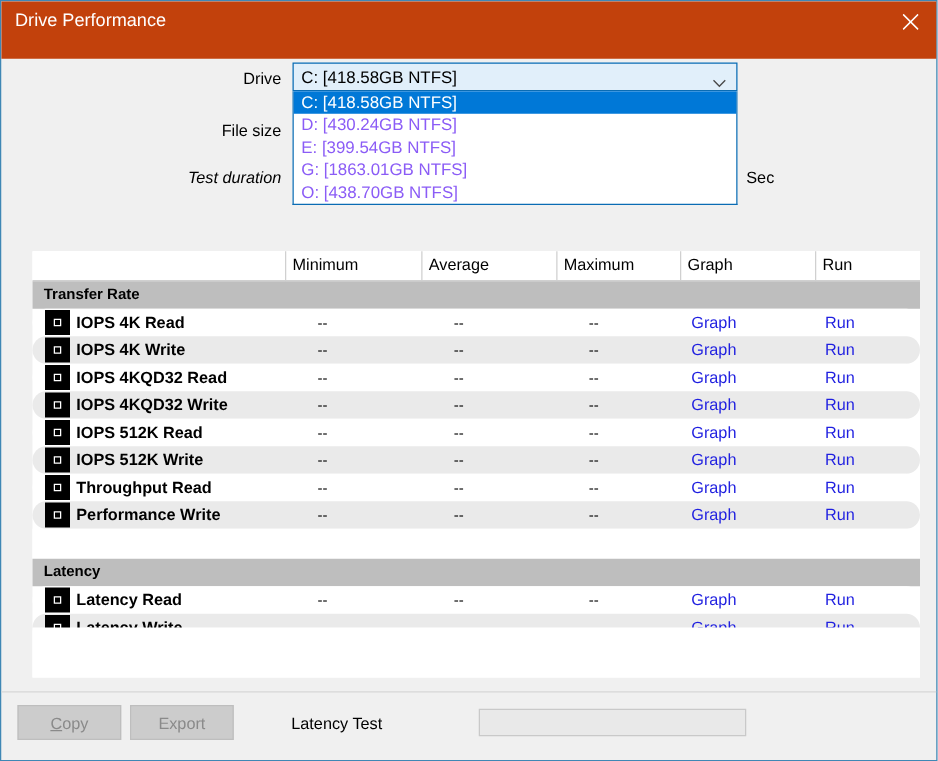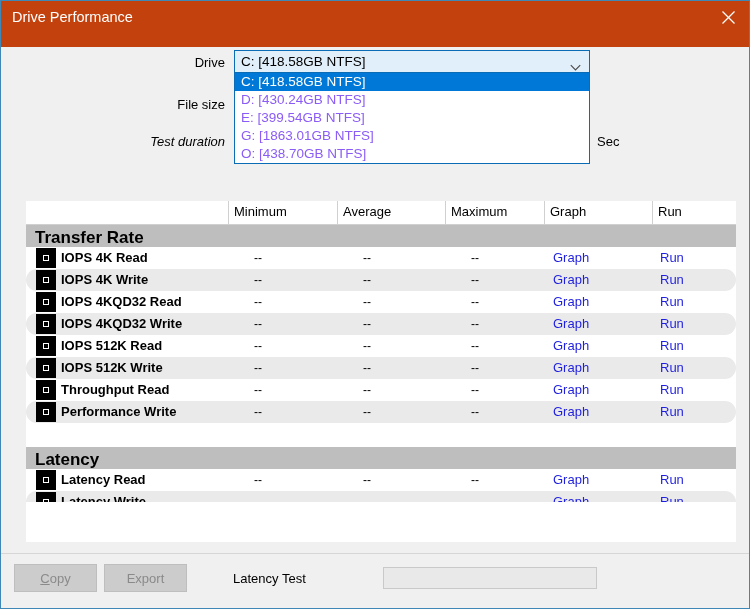--- a/index.html
+++ b/index.html
@@ -186,21 +186,21 @@
   }
 
   
   .section-row {
     height: 22px;
     background: #bebebe;
   }
   .section-row .section-label {
     position: absolute;
     left: 9px; top: 3px;
-    font-size: 17px;
+    font-size: 12px;
     font-weight: bold;
     color: #000;
     white-space: nowrap;
   }
 
   
   .data-row {
     height: 22px;
     background: #ffffff;
     border-radius: 11px;

